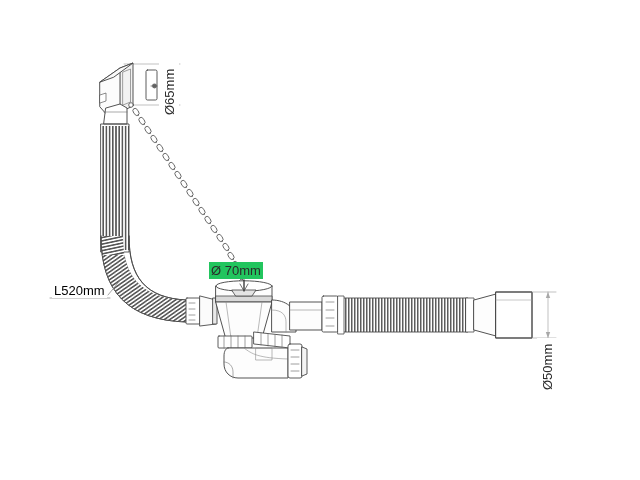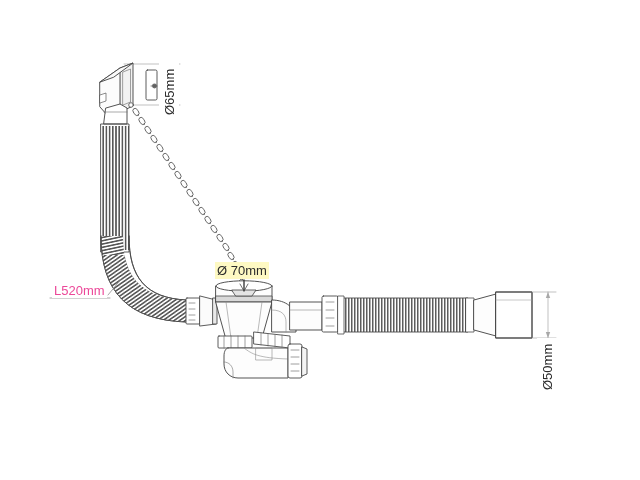--- a/index.html
+++ b/index.html
@@ -247,26 +247,26 @@
     <text class="dimtext" x="546" y="388" transform="rotate(-90 546 388)" style="display: none;">Ø50mm</text>
 
     <text class="dimtext" x="52" y="294" style="display: none;">L520mm</text>
   </svg>
 
   <div style="position:absolute;left:159px;top:62px;width:20px;height:60px;
               display:flex;align-items:center;justify-content:center;
               font-size:13px;color:#2b2b2b;writing-mode:vertical-rl;
               transform:rotate(180deg);white-space:nowrap;background:#ffffff;">Ø65mm</div>
 
-  <div style="position:absolute;left:215px;top:262px;height:17px;
+  <div style="position:absolute;left:209px;top:262px;height:17px;
               display:flex;align-items:center;
-              font-size:13px;color:#2b2b2b;white-space:nowrap;background:#fef9c3;padding:0 2px;">Ø 70mm</div>
+              font-size:13px;color:#2b2b2b;white-space:nowrap;background:#22c55e;padding:0 2px;">Ø 70mm</div>
 
   <div style="position:absolute;left:537px;top:338px;width:20px;height:58px;
               display:flex;align-items:center;justify-content:center;
               font-size:13px;color:#2b2b2b;writing-mode:vertical-rl;
               transform:rotate(180deg);white-space:nowrap;background:#ffffff;">Ø50mm</div>
 
   <div style="position:absolute;left:52px;top:282px;height:16px;
               display:flex;align-items:center;
-              font-size:13px;color:#ec4899;white-space:nowrap;background:#ffffff;padding:0 2px;">L520mm</div>
+              font-size:13px;color:#000000;white-space:nowrap;background:#ffffff;padding:0 2px;">L520mm</div>
 
 </div>
 
 </body></html>

